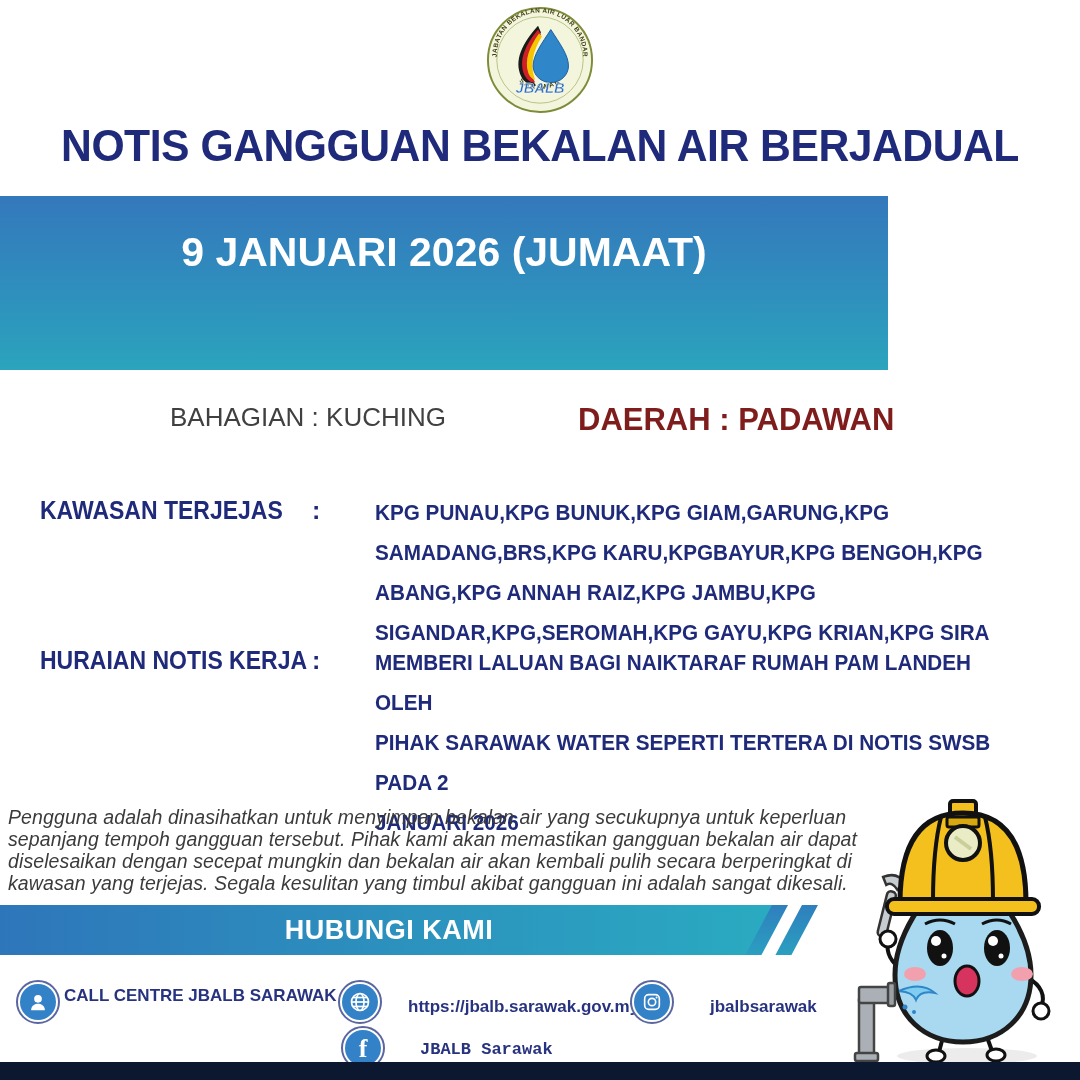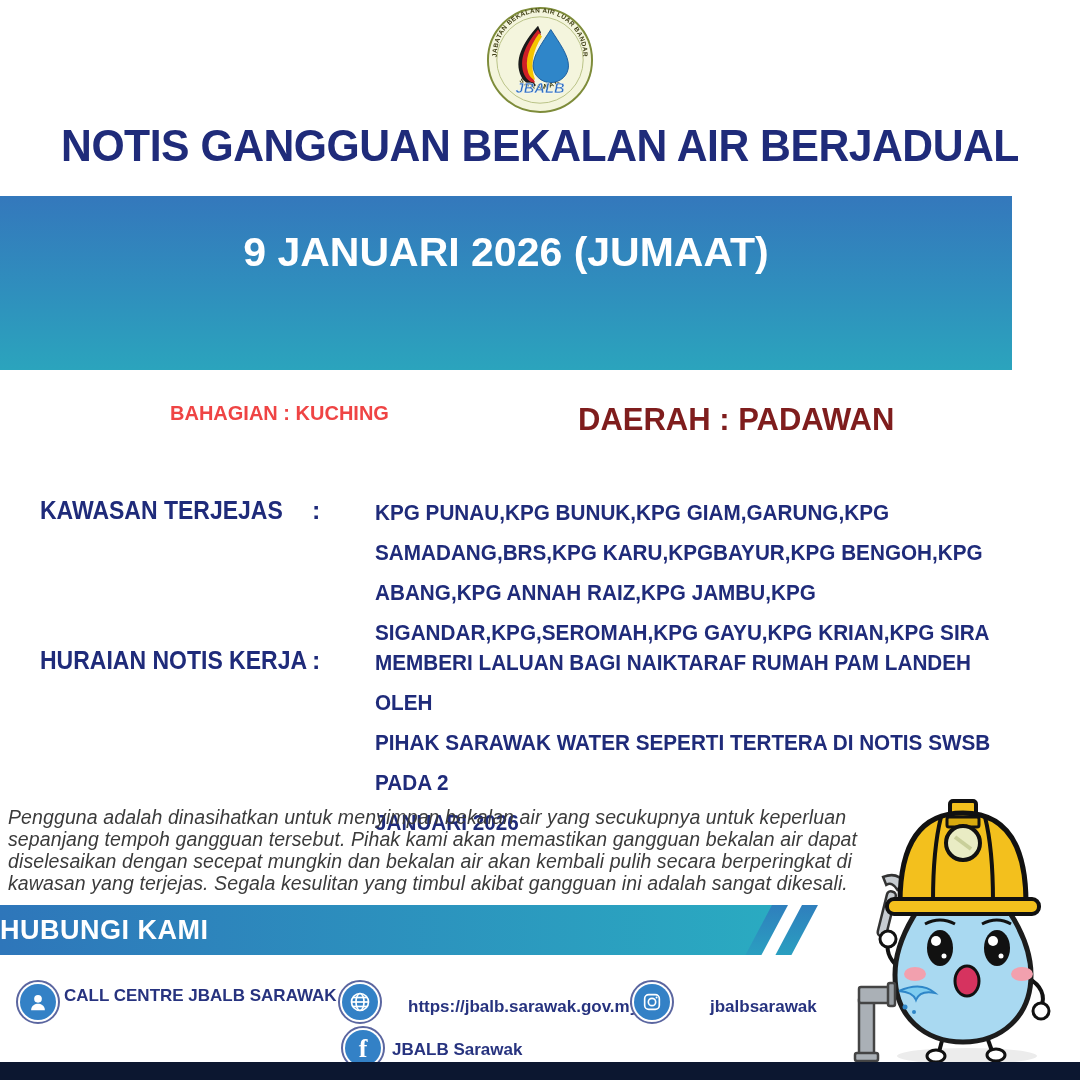--- a/index.html
+++ b/index.html
@@ -10,30 +10,30 @@
   
   #logo{position:absolute;left:486px;top:6px;width:108px;height:108px;}
   
   #title{
     position:absolute;left:0;top:121px;width:1080px;text-align:center;
     font-size:44px;font-weight:bold;color:#1f2b7a;letter-spacing:-0.5px;
     transform:scaleX(0.97);
   }
   
   #banner{
-    position:absolute;left:0;top:196px;width:1012px;height:174px;
+    position:absolute;left:0;top:196px;width:888px;height:174px;
     background:linear-gradient(180deg,#3478bc 0%,#2f8fbd 55%,#2ba4bd 100%);
     color:#ffffff;text-align:center;
   }
   #banner .bline{
     font-size:41px;font-weight:bold;line-height:62px;white-space:nowrap;
   }
   #banner .bline:first-child{margin-top:25px;}
   
-  #region-bahagian{position:absolute;left:170px;top:402px;font-size:20px;font-weight:bold;color:#ef4444;white-space:nowrap;}
+  #region-bahagian{position:absolute;left:170px;top:402px;font-size:26px;font-weight:normal;color:#404040;white-space:nowrap;}
   #region-daerah{position:absolute;left:578px;top:402px;font-size:31px;font-weight:bold;color:#7f1d1d;white-space:nowrap;}
   
   .detail-label{
     position:absolute;left:40px;width:270px;font-size:25px;font-weight:bold;color:#1f2b7a;
     transform:scaleX(0.92);transform-origin:left top;white-space:nowrap;
   }
   .detail-colon{position:absolute;left:312px;font-size:25px;font-weight:bold;color:#1f2b7a;}
   .detail-value{
     position:absolute;left:375px;width:680px;font-size:22.5px;font-weight:bold;color:#1f2b7a;
     line-height:40px;white-space:pre-line;transform:scaleX(0.92);transform-origin:left top;
@@ -48,21 +48,21 @@
   #advisory{
     position:absolute;left:8px;top:806px;width:860px;
     font-size:19.5px;font-style:italic;font-weight:500;color:#3b3b3b;
     line-height:22px;white-space:pre-line;letter-spacing:0.1px;
   }
   
   #hubungi-bar{
     position:absolute;left:0;top:905px;width:778px;height:50px;
     background:linear-gradient(90deg,#2e76ba 0%,#2aabc1 100%);
     clip-path:polygon(0 0,778px 0,748px 100%,0 100%);
-    display:flex;align-items:center;justify-content:flex-start;
+    display:flex;align-items:center;justify-content:center;
   }
   #hubungi-bar span{color:#ffffff;font-size:27px;font-weight:bold;letter-spacing:0.5px;}
   .stripe{
     position:absolute;top:905px;width:16px;height:50px;
     background:linear-gradient(180deg,#2f7fbd,#2a9fc0);
     transform:skewX(-28deg);transform-origin:top left;
   }
   #stripe1{left:772px;}
   #stripe2{left:802px;}
   
@@ -78,21 +78,21 @@
   .contact-text{
     position:absolute;font-size:17px;font-weight:bold;color:#27337f;line-height:23px;white-space:nowrap;
   }
   #cc-ring{left:16px;top:980px;}
   #cc-text{left:64px;top:984px;}
   #web-ring{left:338px;top:980px;}
   #web-text{left:408px;top:995px;}
   #ig-ring{left:630px;top:980px;}
   #ig-text{left:698px;top:995px;margin-left:12px;}
   #fb-ring{left:341px;top:1026px;}
-  #fb-text{left:392px;top:1038px;}
+  #fb-text{left:420px;top:1038px;font-family:Liberation Mono, monospace;}
   .fb-glyph{font-size:26px;font-weight:bold;font-family:"Liberation Serif",serif;line-height:1;margin-top:2px;}
   
   #mascot{position:absolute;left:845px;top:795px;width:235px;height:272px;}
   
   #bottom-bar{position:absolute;left:0;top:1062px;width:1080px;height:18px;background:#0c1730;}
 </style>
 </head>
 <body>
 
 <div id="poster">

